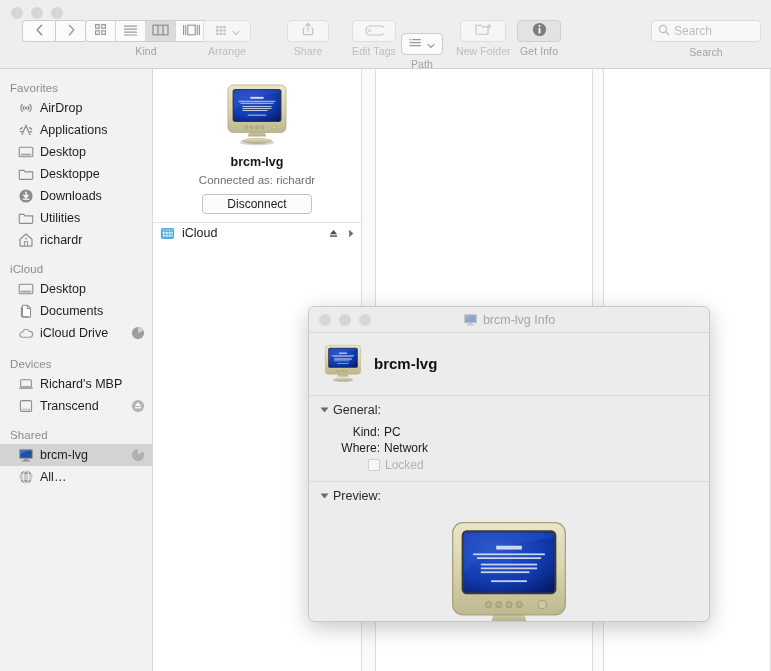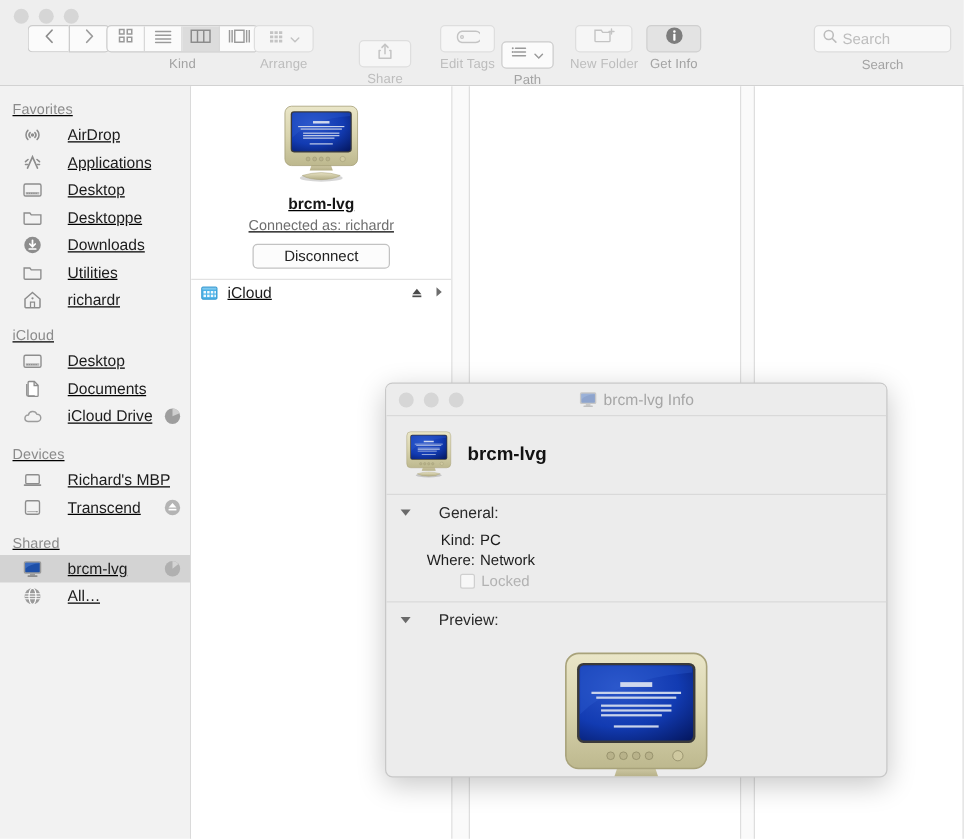--- a/index.html
+++ b/index.html
@@ -79,35 +79,35 @@
     font-size: 12px; color: #b4b4b4; width: 100%;
     font-family: "Liberation Sans", sans-serif;
   }
   .searchbox input::placeholder { color: #bdbdbd; }
   .search-caption {
     position: absolute; right: 10px; top: 46px; width: 110px;
     text-align: center; font-size: 10.5px; color: #a3a3a3;
   }
 
   
-  .wbody { position: absolute; top: 69px; left: 0; right: 0; bottom: 0; display: flex; text-decoration: underline; }
+  .wbody { position: absolute; top: 69px; left: 0; right: 0; bottom: 0; display: flex; }
 
   
   .sidebar {
     width: 153px; flex: 0 0 153px; height: 100%;
     background: #f2f2f2; border-right: 1px solid #dadada;
     padding-top: 8px; overflow: hidden;
   }
   .sb-header {
     font-size: 11.5px; color: #8b8b8b; padding: 5px 0 3px 10px;
     letter-spacing: 0.1px;
   }
   .sb-item {
     display: flex; align-items: center; height: 22px;
-    padding: 0 6px 0 18px; gap: 20px; position: relative;
+    padding: 0 6px 0 18px; gap: 6px; position: relative;
   }
   .sb-item.sel { background: #d3d3d3; }
   .sb-label {
     font-size: 12.5px; color: #1c1c1c; white-space: nowrap;
     overflow: hidden; text-overflow: ellipsis;
   }
   .sb-icon { width: 16px; height: 16px; flex: 0 0 16px; display: block; }
   .sb-badge { position: absolute; right: 7px; width: 14px; height: 14px; }
 
   
@@ -161,21 +161,21 @@
     width: 100%; text-align: center; font-size: 12.5px; color: #a6a6a6;
     display: flex; align-items: center; justify-content: center; gap: 5px;
   }
   .info-head {
     display: flex; align-items: center; gap: 11px;
     padding: 10px 12px 12px 14px;
     border-bottom: 1px solid #d9d9d9;
   }
   .info-name { font-size: 15px; font-weight: bold; color: #121212; }
   .disclosure {
-    display: flex; align-items: center; gap: 24px;
+    display: flex; align-items: center; gap: 6px;
     padding: 7px 0 4px 13px;
     font-size: 12.5px; color: #2a2a2a;
   }
   .tri { width: 0; height: 0; border-left: 5px solid #6a6a6a; border-top: 4px solid transparent; border-bottom: 4px solid transparent; transform: rotate(90deg); }
   .kv { display: flex; font-size: 12px; color: #1c1c1c; line-height: 16px; }
   .kv .k { width: 58px; text-align: right; margin-right: 4px; }
   .locked-row {
     display: flex; align-items: center; gap: 5px; margin-top: 2px; margin-left: 46px;
     font-size: 12px; color: #b2b2b2;
   }
@@ -452,21 +452,21 @@
         </span>
         <span>
           <svg width="8" height="6" viewBox="0 0 8 6">
               <path d="M1 1.4 L4 4.4 L7 1.4" fill="none" stroke="#c4c4c4" stroke-width="1.2" stroke-linecap="round"></path>
             </svg>
         </span>
       </div>
       <div class="tbcaption dim">Arrange</div>
     </div>
 
-    <div class="tbgroup" style="left:287px; top:32px;">
+    <div class="tbgroup" style="left:287px; top:20px;">
       <div class="btn ghost" style="width:42px">
         <span>
           <svg width="12" height="14" viewBox="0 0 12 14">
               <g fill="none" stroke="#c4c4c4" stroke-width="1.2" stroke-linecap="round" stroke-linejoin="round">
                 <path d="M6 1.5v7.4"></path>
                 <path d="M3.6 3.9 6 1.5l2.4 2.4"></path>
                 <path d="M2.2 6.4H1.3v6.2h9.4V6.4H9.8"></path>
               </g>
             </svg>
         </span>

